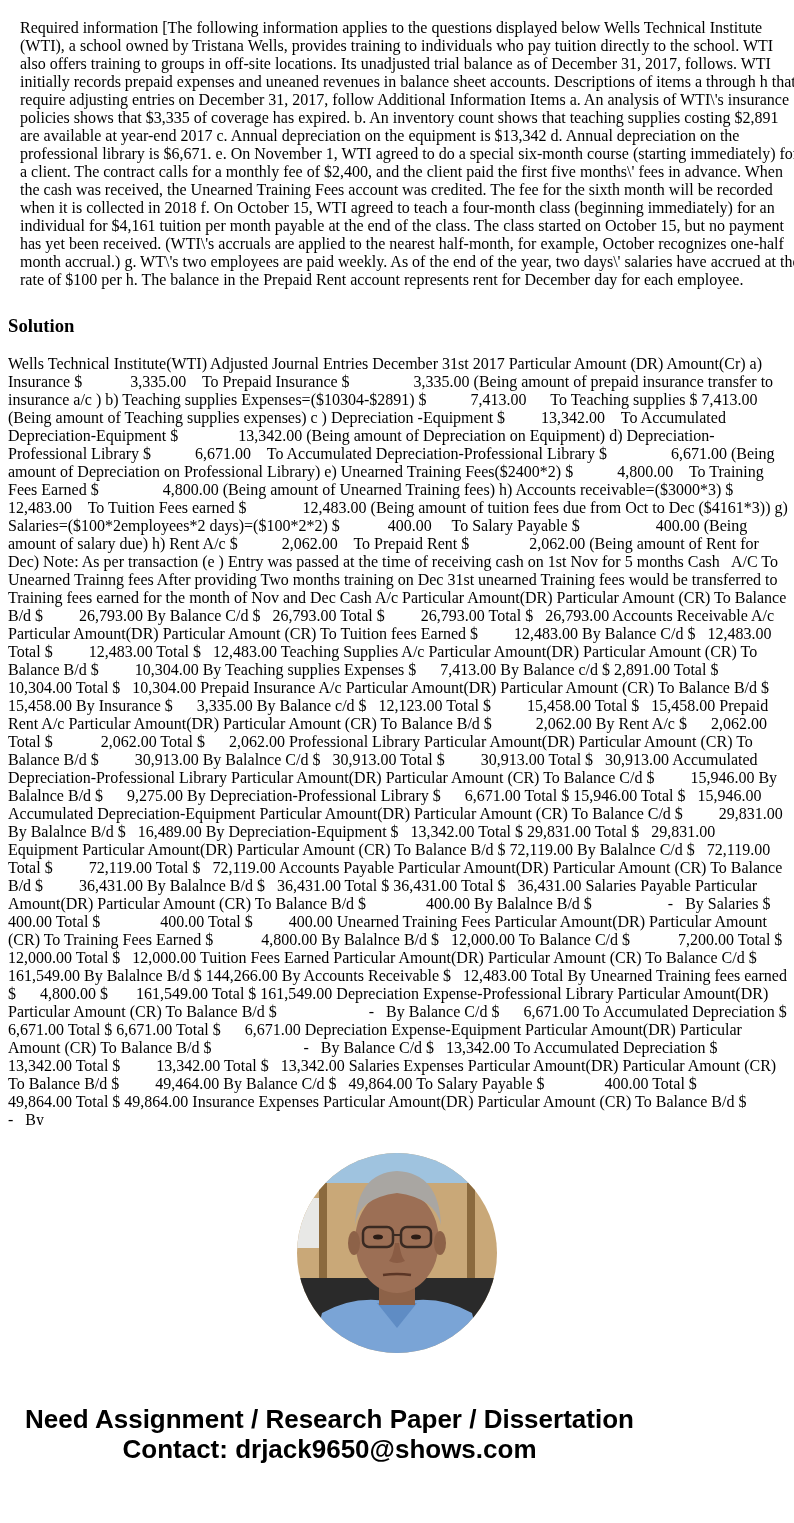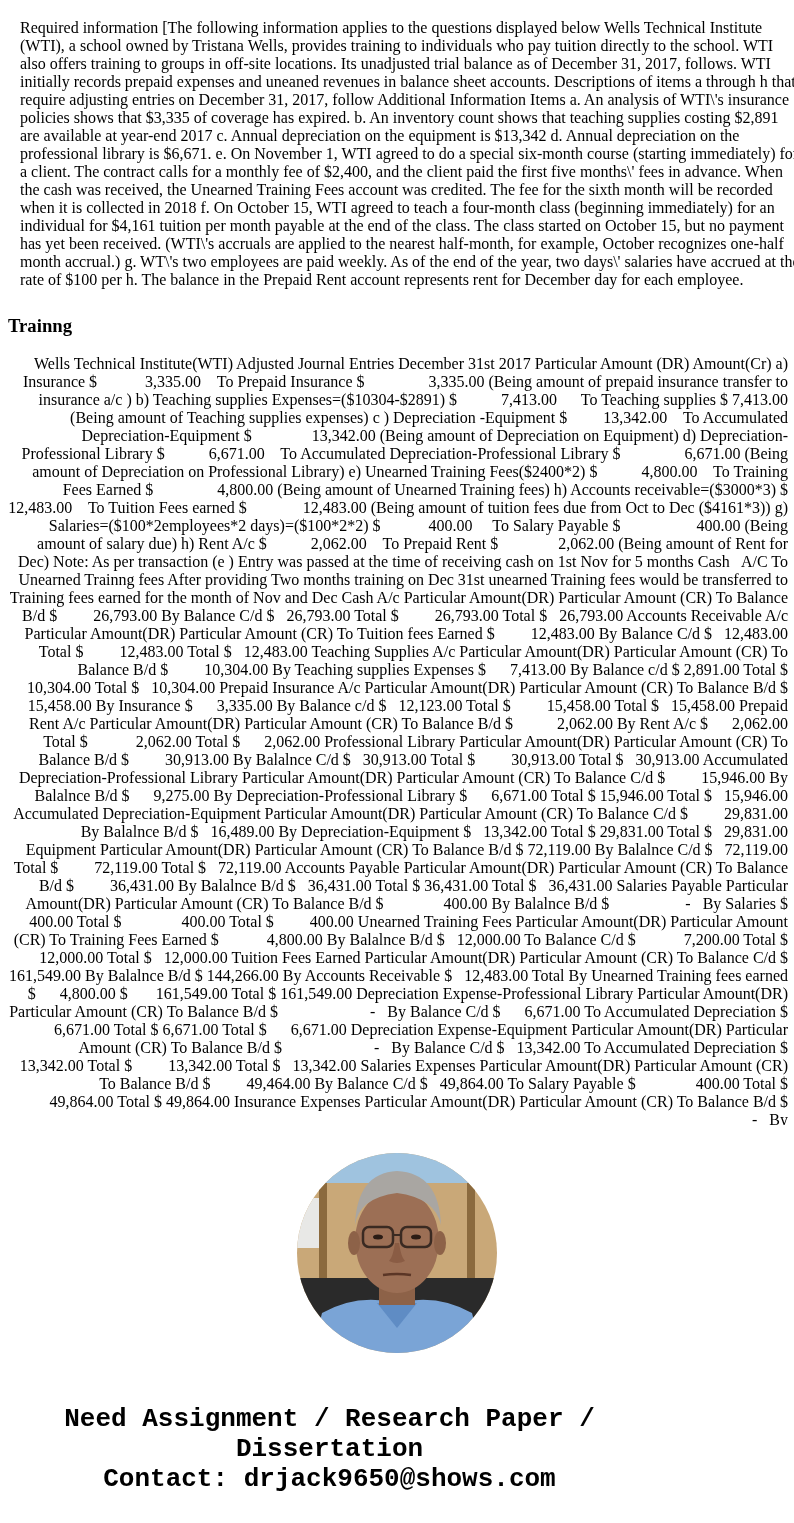--- a/index.html
+++ b/index.html
@@ -34,52 +34,51 @@
       position: absolute;
       left: 8px;
       top: 355px;
       width: 780px;
       height: 770px;
       overflow: hidden;
       font-size: 16px;
       line-height: 18px;
       margin: 0;
       white-space: pre-wrap;
-      text-align: right;
     }
     .avatar-wrap {
       position: absolute;
       left: 297px;
       top: 1153px;
       width: 200px;
       height: 200px;
       border-radius: 50%;
       overflow: hidden;
     }
     .avatar-wrap svg { display: block; }
     .promo {
       position: absolute;
       left: 0;
       top: 1404px;
       width: 659px;
       text-align: center;
-      font-family: Liberation Mono, monospace;
+      font-family: Liberation Sans, sans-serif;
       font-weight: bold;
       font-size: 26px;
       line-height: 30px;
       color: #000000;
     }
     .promo div { margin: 0; }
   </style>
 </head>
 <body>
 
 <p class="question">Required information [The following information applies to the questions displayed below Wells Technical Institute (WTI), a school owned by Tristana Wells, provides training to individuals who pay tuition directly to the school. WTI also offers training to groups in off-site locations. Its unadjusted trial balance as of December 31, 2017, follows. WTI initially records prepaid expenses and uneaned revenues in balance sheet accounts. Descriptions of items a through h that require adjusting entries on December 31, 2017, follow Additional Information Items a. An analysis of WTI\'s insurance policies shows that $3,335 of coverage has expired. b. An inventory count shows that teaching supplies costing $2,891 are available at year-end 2017 c. Annual depreciation on the equipment is $13,342 d. Annual depreciation on the professional library is $6,671. e. On November 1, WTI agreed to do a special six-month course (starting immediately) for a client. The contract calls for a monthly fee of $2,400, and the client paid the first five months\' fees in advance. When the cash was received, the Unearned Training Fees account was credited. The fee for the sixth month will be recorded when it is collected in 2018 f. On October 15, WTI agreed to teach a four-month class (beginning immediately) for an individual for $4,161 tuition per month payable at the end of the class. The class started on October 15, but no payment has yet been received. (WTI\'s accruals are applied to the nearest half-month, for example, October recognizes one-half month accrual.) g. WT\'s two employees are paid weekly. As of the end of the year, two days\' salaries have accrued at the rate of $100 per h. The balance in the Prepaid Rent account represents rent for December day for each employee.</p>
 
-<h3 class="solution-heading">Trainng</h3>
+<h3 class="solution-heading">Solution</h3>
 
 <p class="solution-body">Wells Technical Institute(WTI) Adjusted Journal Entries December 31st 2017 Particular Amount (DR) Amount(Cr) a) Insurance $            3,335.00    To Prepaid Insurance $                3,335.00 (Being amount of prepaid insurance transfer to insurance a/c ) b) Teaching supplies Expenses=($10304-$2891) $           7,413.00      To Teaching supplies $ 7,413.00 (Being amount of Teaching supplies expenses) c ) Depreciation -Equipment $         13,342.00    To Accumulated Depreciation-Equipment $               13,342.00 (Being amount of Depreciation on Equipment) d) Depreciation-Professional Library $           6,671.00    To Accumulated Depreciation-Professional Library $                6,671.00 (Being amount of Depreciation on Professional Library) e) Unearned Training Fees($2400*2) $           4,800.00    To Training Fees Earned $                4,800.00 (Being amount of Unearned Training fees) h) Accounts receivable=($3000*3) $ 12,483.00    To Tuition Fees earned $              12,483.00 (Being amount of tuition fees due from Oct to Dec ($4161*3)) g) Salaries=($100*2employees*2 days)=($100*2*2) $            400.00     To Salary Payable $                   400.00 (Being amount of salary due) h) Rent A/c $           2,062.00    To Prepaid Rent $               2,062.00 (Being amount of Rent for Dec) Note: As per transaction (e ) Entry was passed at the time of receiving cash on 1st Nov for 5 months Cash   A/C To Unearned Trainng fees After providing Two months training on Dec 31st unearned Training fees would be transferred to Training fees earned for the month of Nov and Dec Cash A/c Particular Amount(DR) Particular Amount (CR) To Balance B/d $         26,793.00 By Balance C/d $   26,793.00 Total $         26,793.00 Total $   26,793.00 Accounts Receivable A/c Particular Amount(DR) Particular Amount (CR) To Tuition fees Earned $         12,483.00 By Balance C/d $   12,483.00 Total $         12,483.00 Total $   12,483.00 Teaching Supplies A/c Particular Amount(DR) Particular Amount (CR) To Balance B/d $         10,304.00 By Teaching supplies Expenses $      7,413.00 By Balance c/d $ 2,891.00 Total $         10,304.00 Total $   10,304.00 Prepaid Insurance A/c Particular Amount(DR) Particular Amount (CR) To Balance B/d $         15,458.00 By Insurance $      3,335.00 By Balance c/d $   12,123.00 Total $         15,458.00 Total $   15,458.00 Prepaid Rent A/c Particular Amount(DR) Particular Amount (CR) To Balance B/d $           2,062.00 By Rent A/c $      2,062.00 Total $            2,062.00 Total $      2,062.00 Professional Library Particular Amount(DR) Particular Amount (CR) To Balance B/d $         30,913.00 By Balalnce C/d $   30,913.00 Total $         30,913.00 Total $   30,913.00 Accumulated Depreciation-Professional Library Particular Amount(DR) Particular Amount (CR) To Balance C/d $         15,946.00 By Balalnce B/d $      9,275.00 By Depreciation-Professional Library $      6,671.00 Total $ 15,946.00 Total $   15,946.00 Accumulated Depreciation-Equipment Particular Amount(DR) Particular Amount (CR) To Balance C/d $         29,831.00 By Balalnce B/d $   16,489.00 By Depreciation-Equipment $   13,342.00 Total $ 29,831.00 Total $   29,831.00 Equipment Particular Amount(DR) Particular Amount (CR) To Balance B/d $ 72,119.00 By Balalnce C/d $   72,119.00 Total $         72,119.00 Total $   72,119.00 Accounts Payable Particular Amount(DR) Particular Amount (CR) To Balance B/d $         36,431.00 By Balalnce B/d $   36,431.00 Total $ 36,431.00 Total $   36,431.00 Salaries Payable Particular Amount(DR) Particular Amount (CR) To Balance B/d $               400.00 By Balalnce B/d $                   -   By Salaries $         400.00 Total $               400.00 Total $         400.00 Unearned Training Fees Particular Amount(DR) Particular Amount (CR) To Training Fees Earned $            4,800.00 By Balalnce B/d $   12,000.00 To Balance C/d $            7,200.00 Total $         12,000.00 Total $   12,000.00 Tuition Fees Earned Particular Amount(DR) Particular Amount (CR) To Balance C/d $       161,549.00 By Balalnce B/d $ 144,266.00 By Accounts Receivable $   12,483.00 Total By Unearned Training fees earned $      4,800.00 $       161,549.00 Total $ 161,549.00 Depreciation Expense-Professional Library Particular Amount(DR) Particular Amount (CR) To Balance B/d $                       -   By Balance C/d $      6,671.00 To Accumulated Depreciation $            6,671.00 Total $ 6,671.00 Total $      6,671.00 Depreciation Expense-Equipment Particular Amount(DR) Particular Amount (CR) To Balance B/d $                       -   By Balance C/d $   13,342.00 To Accumulated Depreciation $         13,342.00 Total $         13,342.00 Total $   13,342.00 Salaries Expenses Particular Amount(DR) Particular Amount (CR) To Balance B/d $         49,464.00 By Balance C/d $   49,864.00 To Salary Payable $               400.00 Total $         49,864.00 Total $ 49,864.00 Insurance Expenses Particular Amount(DR) Particular Amount (CR) To Balance B/d $                       -   By</p>
 
 <div class="avatar-wrap">
   <svg width="200" height="200" viewBox="0 0 200 200">
 
     <rect x="0" y="0" width="200" height="200" fill="#c9a878"></rect>
     <rect x="0" y="0" width="200" height="30" fill="#9fc3df"></rect>
     <rect x="0" y="45" width="22" height="50" fill="#e8e8e6"></rect>
     <rect x="22" y="30" width="8" height="110" fill="#8b6a3e"></rect>

